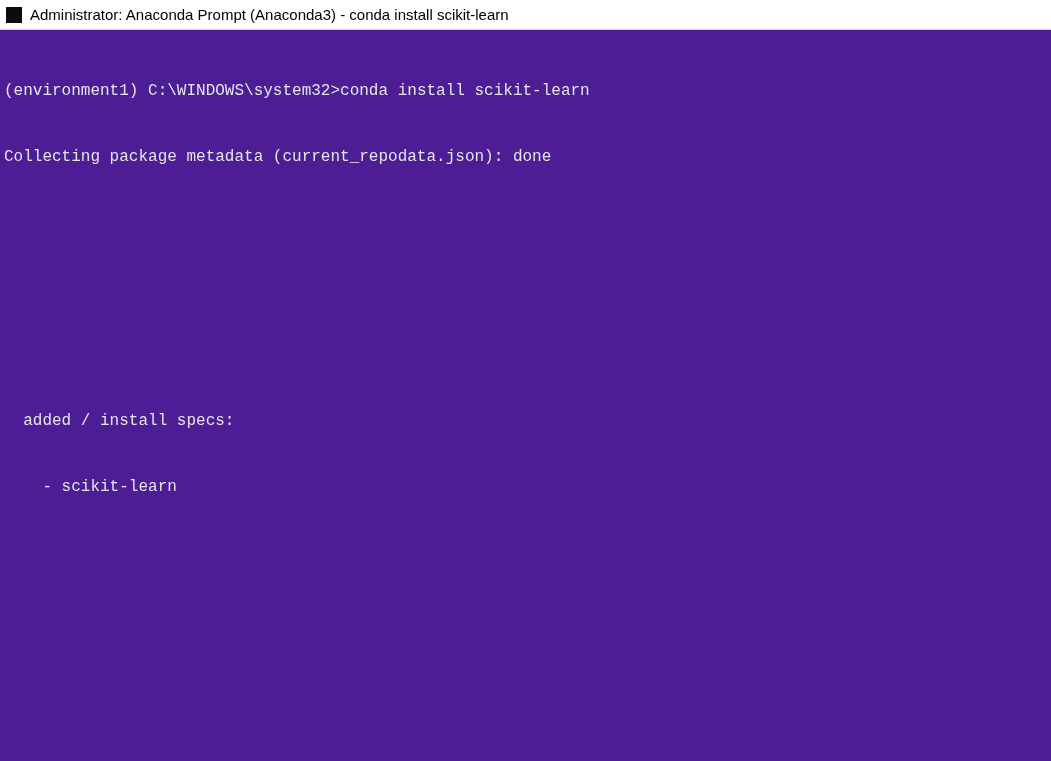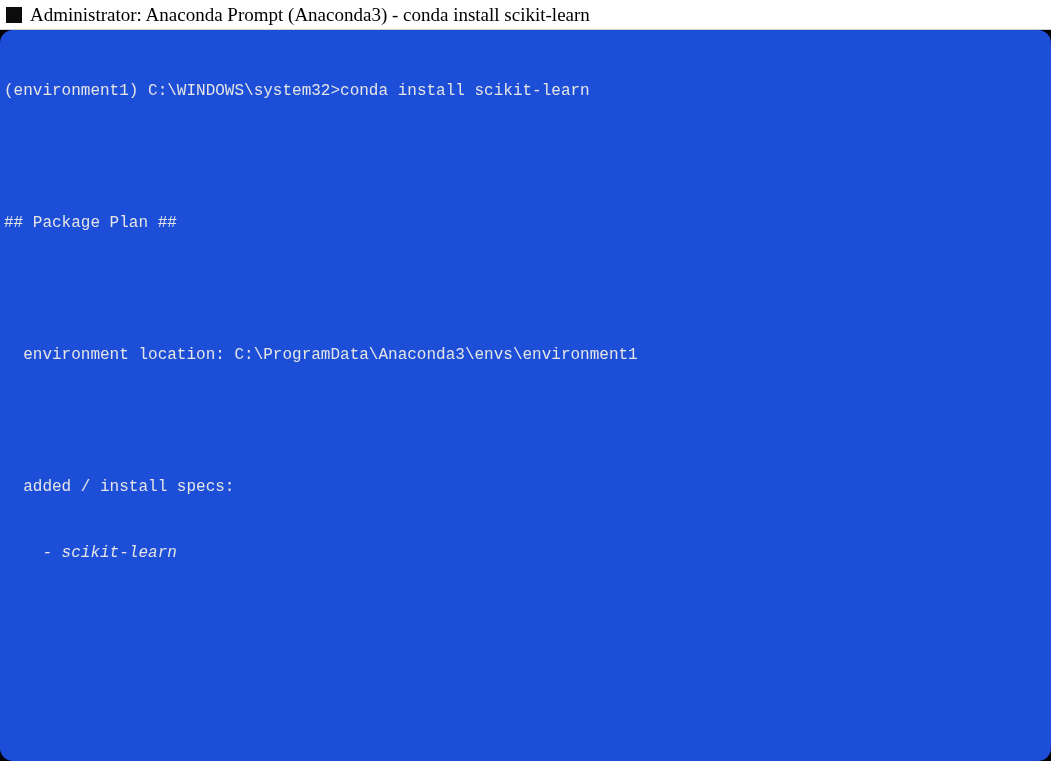--- a/index.html
+++ b/index.html
@@ -14,55 +14,52 @@
       padding-left: 6px;
       gap: 8px;
       border-bottom: 1px solid #d0d0d0;
     }
     .titlebar .icon {
       width: 16px; height: 16px;
       background: #0c0c0c;
       display: inline-block;
     }
     .titlebar .title {
-      font-size: 19px;
+      font-size: 15px;
       color: #000;
-      font-family: Liberation Serif, serif;
     }
 
     .term {
-      background: #1d4ed8;
+      background: #4c1d95;
       color: #e5e5e5;
       font-family: Consolas, "Courier New", monospace;
       font-size: 16px;
       line-height: 22px;
       white-space: pre;
       padding: 6px 4px 0 4px;
       height: calc(100% - 30px);
       overflow: hidden;
-      border-radius: 13px;
     }
     .term .row { display: block; }
     .indent1 { padding-left: 2ch; }
-    .indent2 { padding-left: 4ch; font-style: italic; }
+    .indent2 { padding-left: 4ch; }
   </style>
 </head>
 <body>
 
 <div class="titlebar">
   <span class="icon"></span>
   <span class="title">Administrator: Anaconda Prompt (Anaconda3) - conda  install scikit-learn</span>
 </div>
 
 <div class="term">
   <span class="row"><span>(environment1) C:\WINDOWS\system32&gt;</span><span>conda install scikit-learn</span></span>
+  <span class="row">Collecting package metadata (current_repodata.json): done</span>
   <span class="row"> </span>
-  <span class="row">## Package Plan ##</span>
   <span class="row"> </span>
-  <span class="row indent1">environment location: C:\ProgramData\Anaconda3\envs\environment1</span>
   <span class="row"> </span>
   <span class="row indent1">added / install specs:</span>
   <span class="row indent2">- scikit-learn</span>
   <span class="row"> </span>
   
   
   
   
   
   

